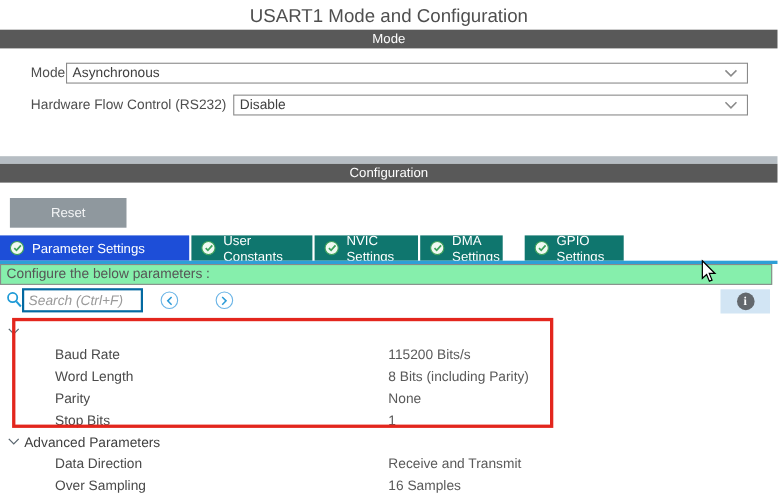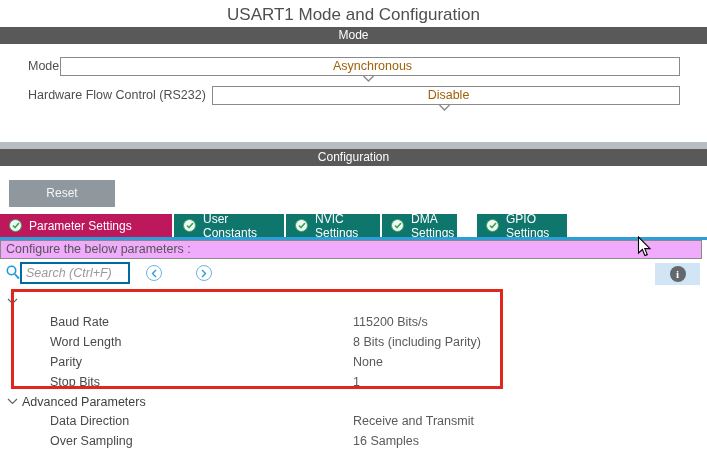--- a/index.html
+++ b/index.html
@@ -11,40 +11,40 @@
                  font-size:17px; color:#4f4f4f; }
 
   .section-bar { position:absolute; left:0; width:707px; height:17px; background:#595959;
                  color:#fdfdfd; font-size:12px; text-align:center; line-height:17px; }
   .mode-bar { top:27px; }
   .config-bar { top:149px; }
   .gray-strip { position:absolute; top:142px; left:0; width:707px; height:7px; background:#b6bdc3; }
 
   .field-label { position:absolute; font-size:12.5px; color:#4f4f4f; line-height:19px; }
   .selectbox { position:absolute; height:19px; border:1px solid #8a8a8a; background:#fff;
-               font-size:12.5px; color:#a16207; line-height:17px; padding-left:5px;
-               display:flex; align-items:center; justify-content:space-between; cursor:default;flex-direction:column; }
+               font-size:12.5px; color:#404040; line-height:17px; padding-left:5px;
+               display:flex; align-items:center; justify-content:space-between; cursor:default; }
   .selectbox .chev { margin-right:8px; flex:none; }
 
   .reset-btn { position:absolute; top:180px; left:9px; width:106px; height:27px;
                background:#8f989e; color:#f4f5f6; font-size:12px; border:none;
                text-align:center; line-height:27px; cursor:pointer; }
 
   .tab { position:absolute; top:214px; height:23px; color:#ffffff; font-size:12px;
          display:flex; align-items:center; gap:7px; padding-left:9px; cursor:pointer;
          background:#0f766e; }
-  .tab.active { background:#be185d; }
+  .tab.active { background:#1d4ed8; }
   .check-badge { width:13px; height:13px; border-radius:50%; background:#f0f9f2;
                  border:1.5px solid #3da25a; display:flex; align-items:center;
                  justify-content:center; flex:none; }
   .tab-underline { position:absolute; top:237px; left:0; width:707px; height:3px; background:#2e9fd6; }
 
   .instruction-box { position:absolute; top:240px; left:0; width:702px; height:19px;
                      border:1px solid #8a8a8a; font-size:12.5px; color:#565656;
-                     line-height:17px; padding-left:5px; background:#f0abfc; }
+                     line-height:17px; padding-left:5px; background:#86efac; }
 
   .search-input { position:absolute; top:262px; left:20px; width:110px; height:22px;
                   border:2px solid #0369a1; font-size:12.5px; font-style:italic;
                   color:#555; padding-left:4px; font-family:"Liberation Sans", sans-serif; }
   .search-input::placeholder { color:#9a9a9a; font-style:italic; }
   .circle-btn { position:absolute; top:265px; width:16px; height:16px; border-radius:50%;
                 border:1.5px solid #6ab4e6; background:#fff; display:flex; align-items:center;
                 justify-content:center; cursor:pointer; }
   .info-box { position:absolute; top:263px; left:655px; width:45px; height:22px;
               background:#d2e5f4; display:flex; align-items:center; justify-content:center;

